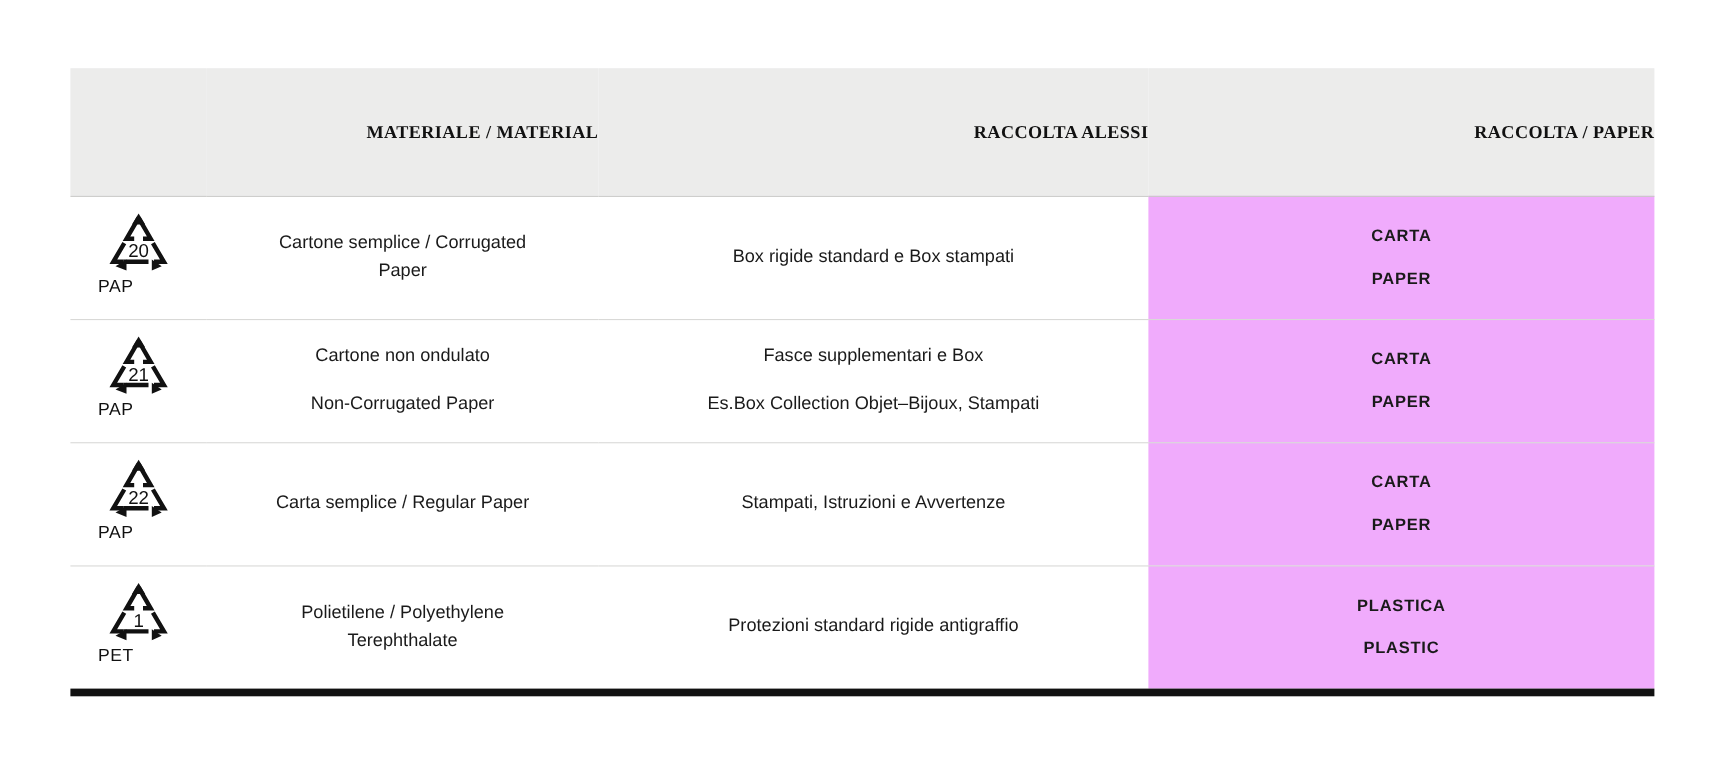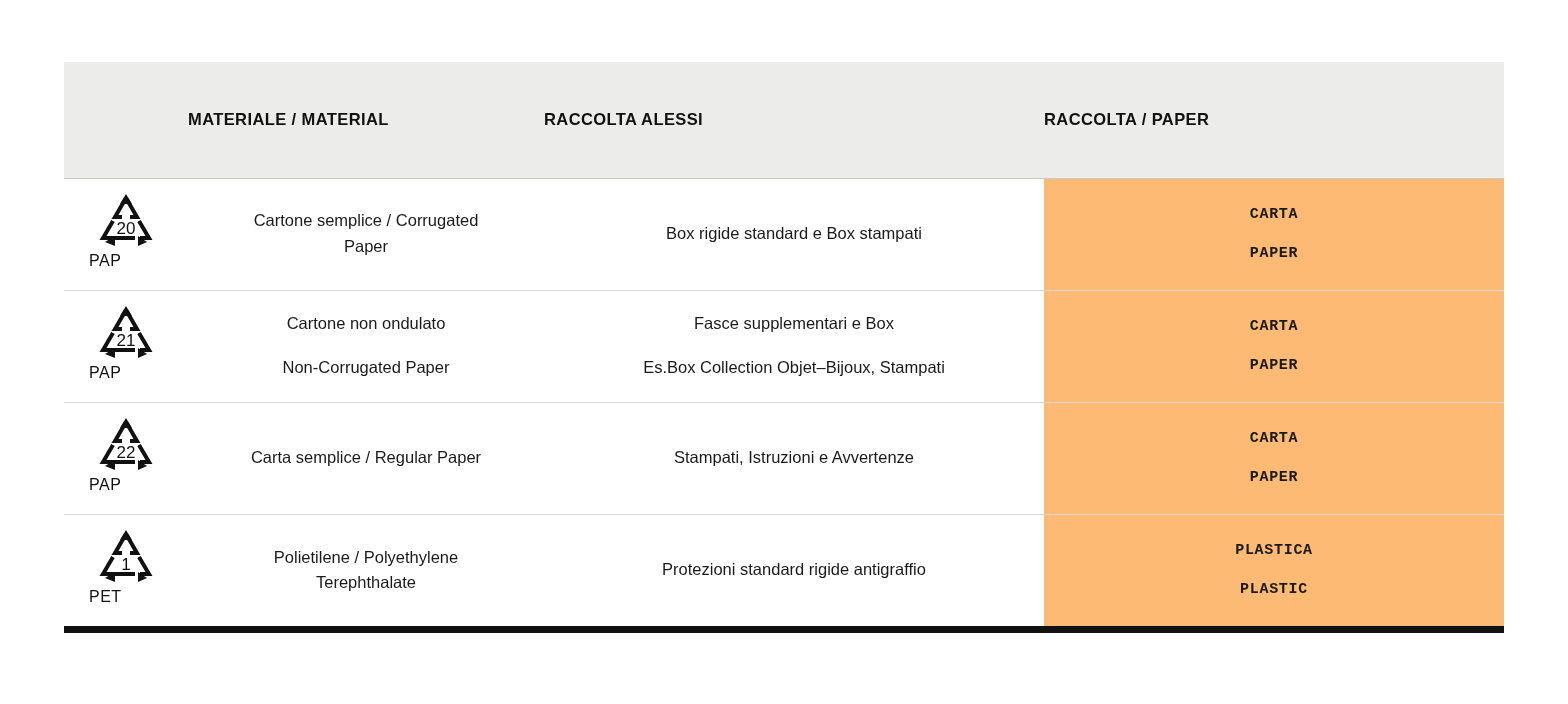--- a/index.html
+++ b/index.html
@@ -37,24 +37,25 @@
   thead tr {
     background: #ececeb;
     height: 116px;
   }
 
   thead th {
     font-size: 16.5px;
     font-weight: bold;
     letter-spacing: 0.4px;
     color: #111111;
-    text-align: left;
+    text-align: right;
     vertical-align: middle;
     padding: 0;
     border: none;
+    font-family: Liberation Serif, serif;
   }
 
   th.col-symbol { width: 124px; }
   th.col-material { width: 356px; }
   th.col-packaging { width: 500px; }
   th.col-waste { width: 460px; }
 
   
   tbody tr {
     border-top: 1px solid #d9d9d7;
@@ -77,23 +78,22 @@
     padding: 10px 0 12px 0;
   }
 
   td.cell-material,
   td.cell-packaging {
     padding: 12px 18px;
     background: #ffffff;
   }
 
   td.cell-waste {
-    background: #fdba74;
+    background: #f0abfc;
     padding: 12px 18px;
-    font-family: Liberation Mono, monospace;
   }
 
   .waste-line {
     font-weight: bold;
     font-size: 15px;
     letter-spacing: 0.7px;
     margin: 0;
   }
   .waste-line.first { margin-bottom: 16px; }
 

